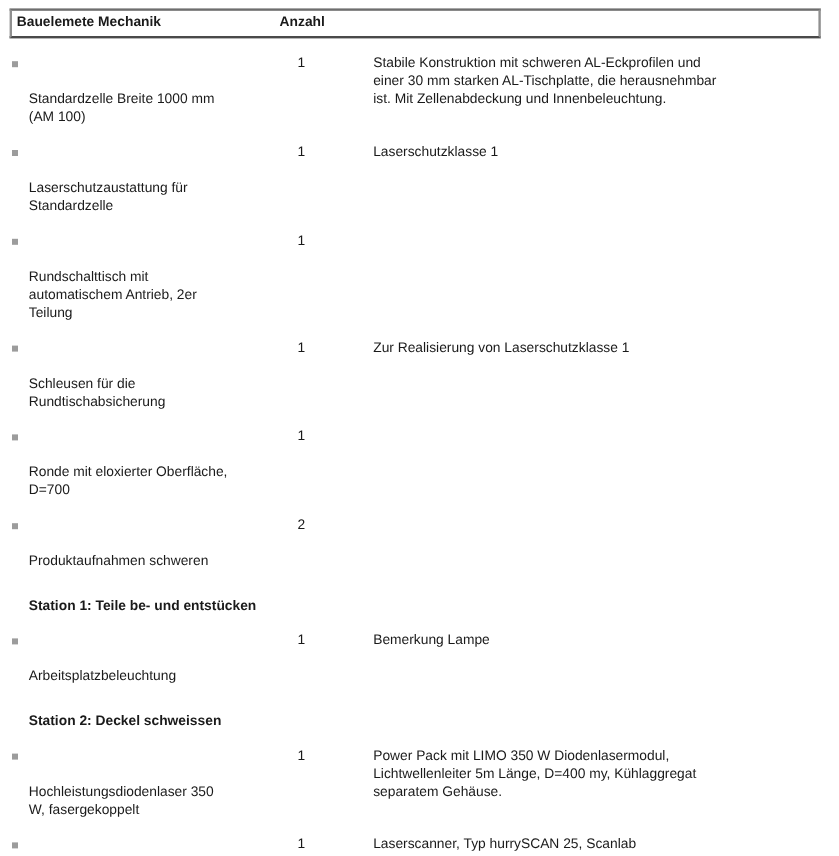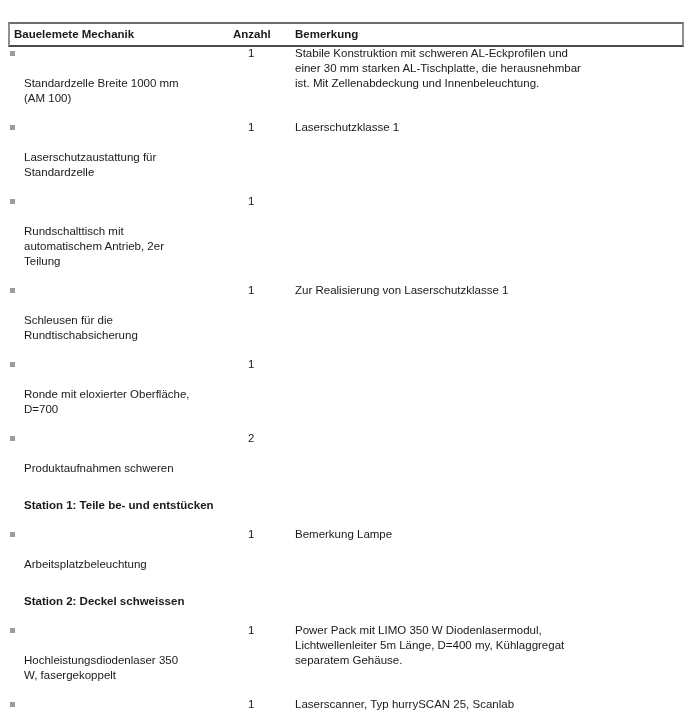--- a/index.html
+++ b/index.html
@@ -36,21 +36,20 @@
     border: 2px solid var(--border-mid);
     border-top-color: var(--border-mid);
     border-bottom-color: var(--border-dark);
     border-left-color: var(--border-light);
     border-right-color: var(--border-light);
     display: grid;
     grid-template-columns: 219px 62px 1fr;
     padding: 3px 0 3px 4px;
     font-weight: bold;
     background: var(--background);
-    margin-top: 15px;
   }
 
   
   .list {
     position: absolute;
     left: 10px;
     top: 46px;
     width: 680px;
     display: flex;
     flex-direction: column;
@@ -68,36 +67,35 @@
   }
   .bullet {
     position: absolute;
     left: 0;
     top: 5px;
     width: 5px;
     height: 5px;
     background: var(--bullet);
   }
   .c2 { padding-left: 15px; }
-  .c3 { white-space: pre-line; padding-right: 6px; }
+  .c3 { white-space: pre-line; padding-right: 6px; margin-left: 16px; }
 
   .section-heading {
     font-weight: bold;
     padding-left: 14px;
     margin-top: 8px;
   }
 </style>
 </head>
 <body>
 
 <div class="page">
   <div class="header-box">
     <div>Bauelemete Mechanik</div>
     <div>Anzahl</div>
-    <div>Bemerkung</div>
   </div>
   <div class="list" id="list">
   <div class="row">
     <div class="c1">
       <span class="bullet"></span>
       <span class="name">Standardzelle Breite 1000 mm
 (AM 100)</span>
     </div>
     <div class="c2">1</div>
     <div class="c3">Stabile Konstruktion mit schweren AL-Eckprofilen und

